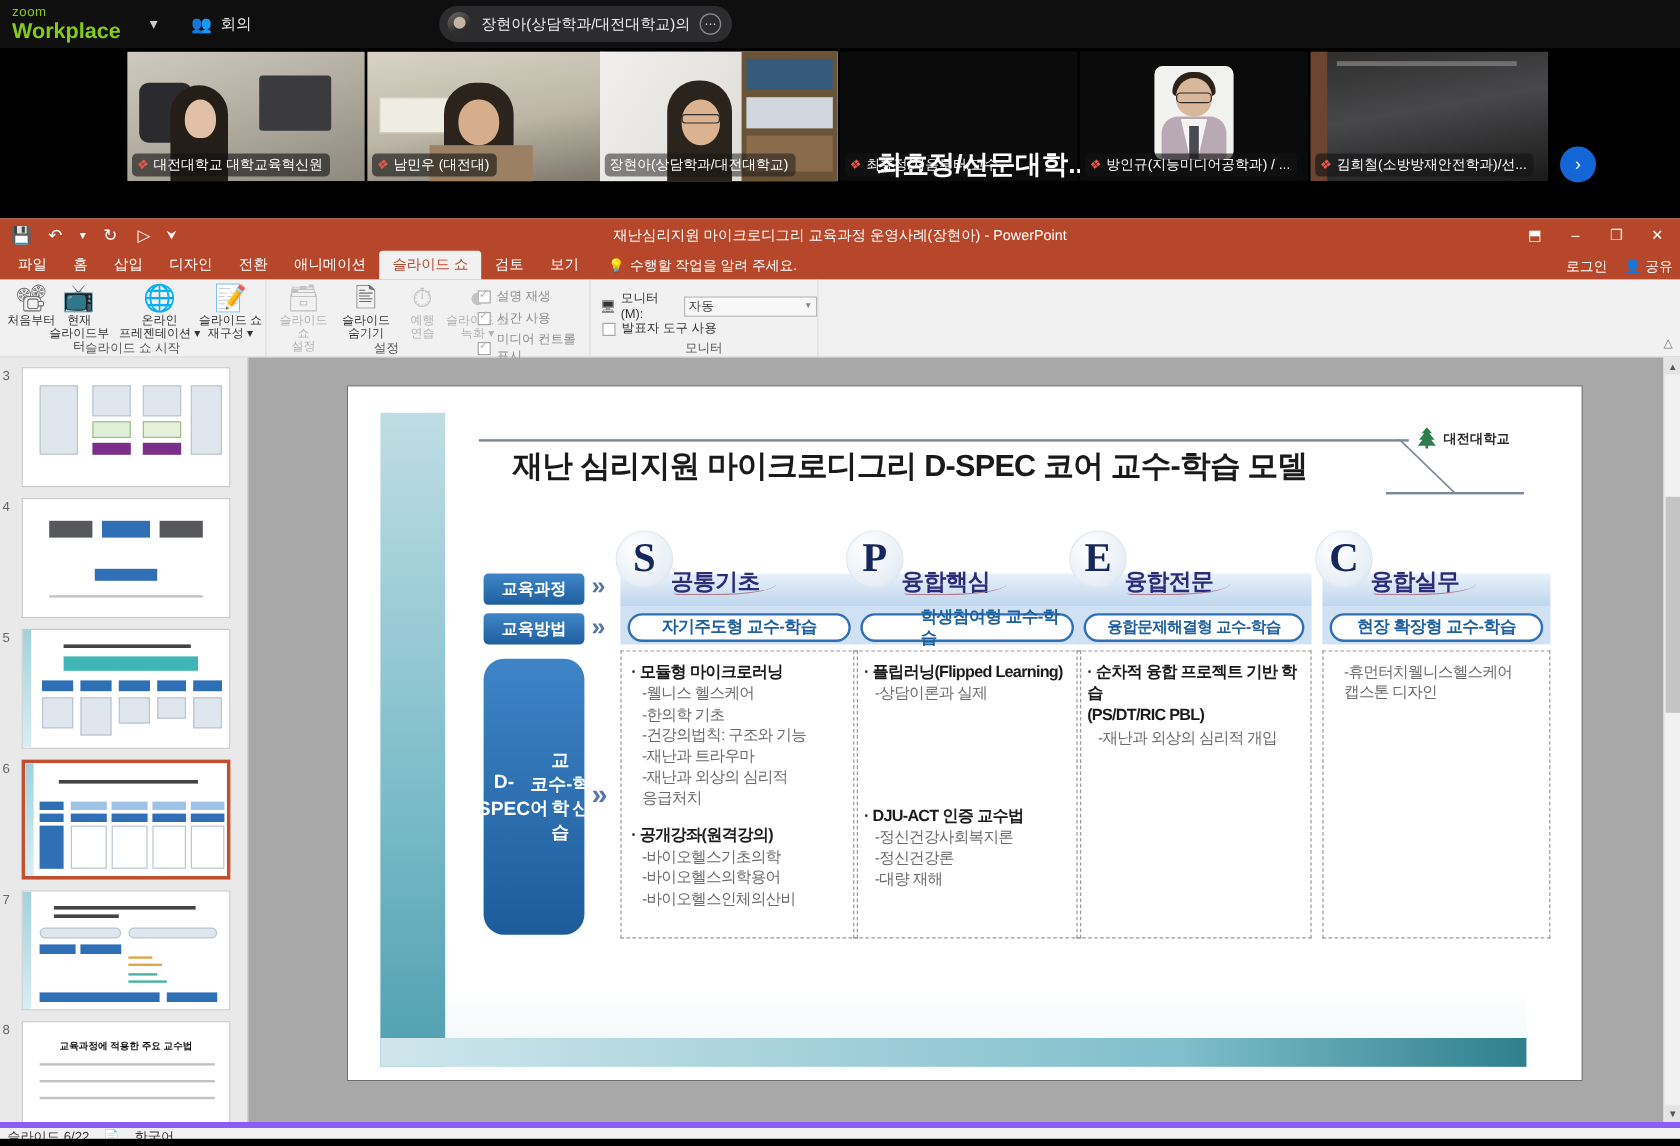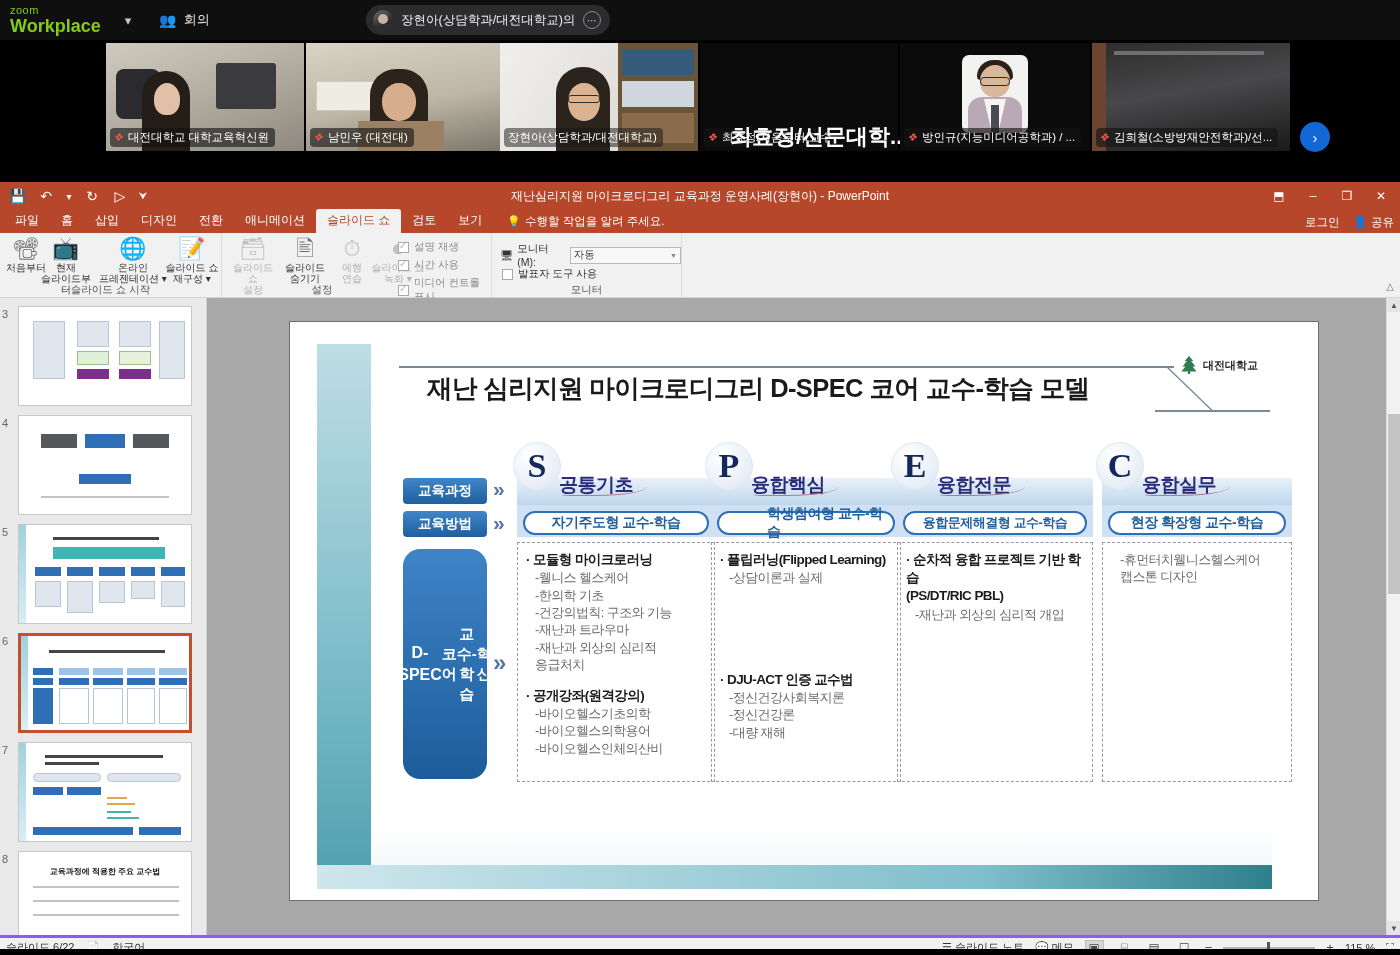--- a/index.html
+++ b/index.html
@@ -200,21 +200,21 @@
   .dspec-box .en { font-size:16px; }
 
   .col { position:absolute; top:198px; height:240px; border:1.5px dashed #9a9a9a; }
   .col-txt { position:absolute; left:8px; top:8px; right:4px; }
   .bullet { font-size:13.5px; font-weight:bold; color:#1b1b1b; letter-spacing:-.6px; line-height:1.35; }
   .sub { font-size:13px; color:#6b6b6b; letter-spacing:-.6px; line-height:1.34; padding-left:9px; }
   .gap { height: 13px; }
 
   
   .status { position:absolute; left:0; top:753px; width:1400px; height:20px; background:#f1f1f1;
-            border-top:3px solid #8b5cf6; display:flex; align-items:flex-end; }
+            border-top:5px solid #8b5cf6; display:flex; align-items:flex-start; }
   .st-left { display:flex; align-items:center; gap:12px; margin-left:6px; font-size:11px; color:#333; }
   .st-right { position:absolute; right:6px; display:flex; align-items:center; gap:11px; font-size:11px; color:#333;margin-top:42px; }
   .vbtn { width:19px; height:15px; display:flex; align-items:center; justify-content:center; font-size:12px; color:#4a4a4a; }
   .vbtn.on { background:#d6d6d6; border:1px solid #bdbdbd; }
   .zslider { width:92px; height:2px; background:#b4b4b4; position:relative; }
   .zhandle { position:absolute; left:44px; top:-5px; width:3px; height:12px; background:#555; }
   .zpm { font-size:13px; color:#444; }
   .bot-black { position:absolute; left:0; top:949px; width:1400px; height:6px; background:#000; }
 </style>
 </head>

